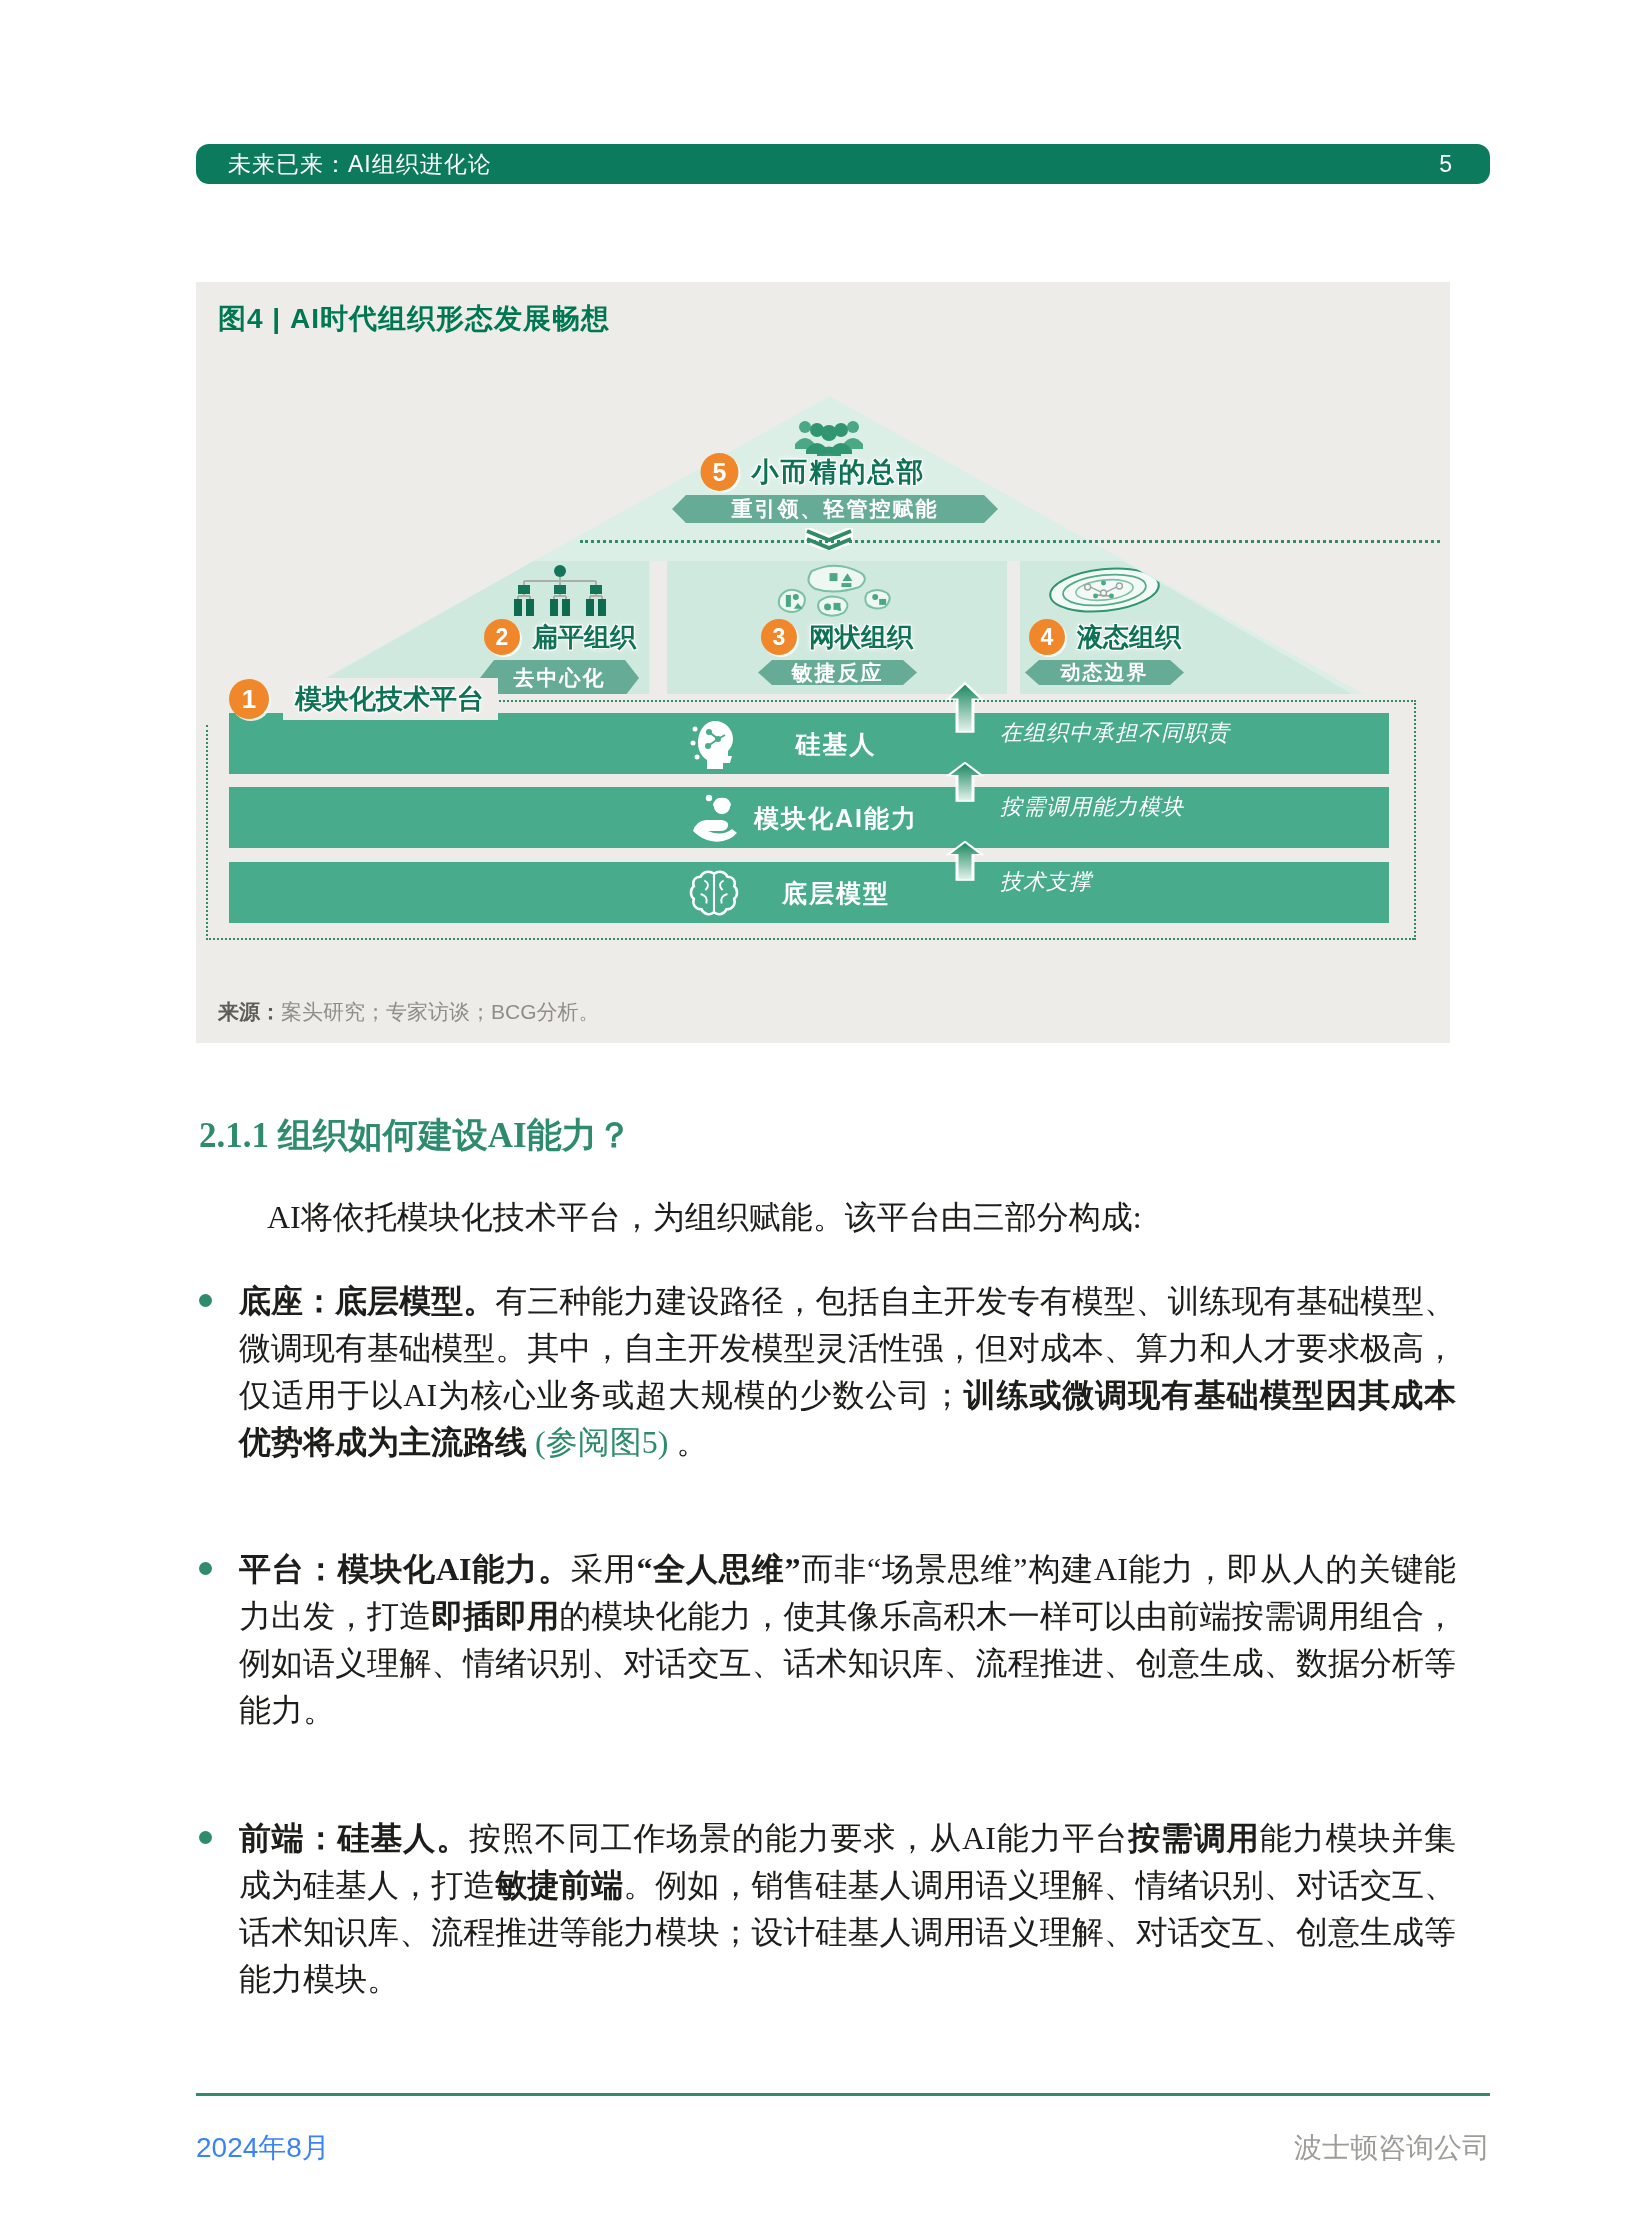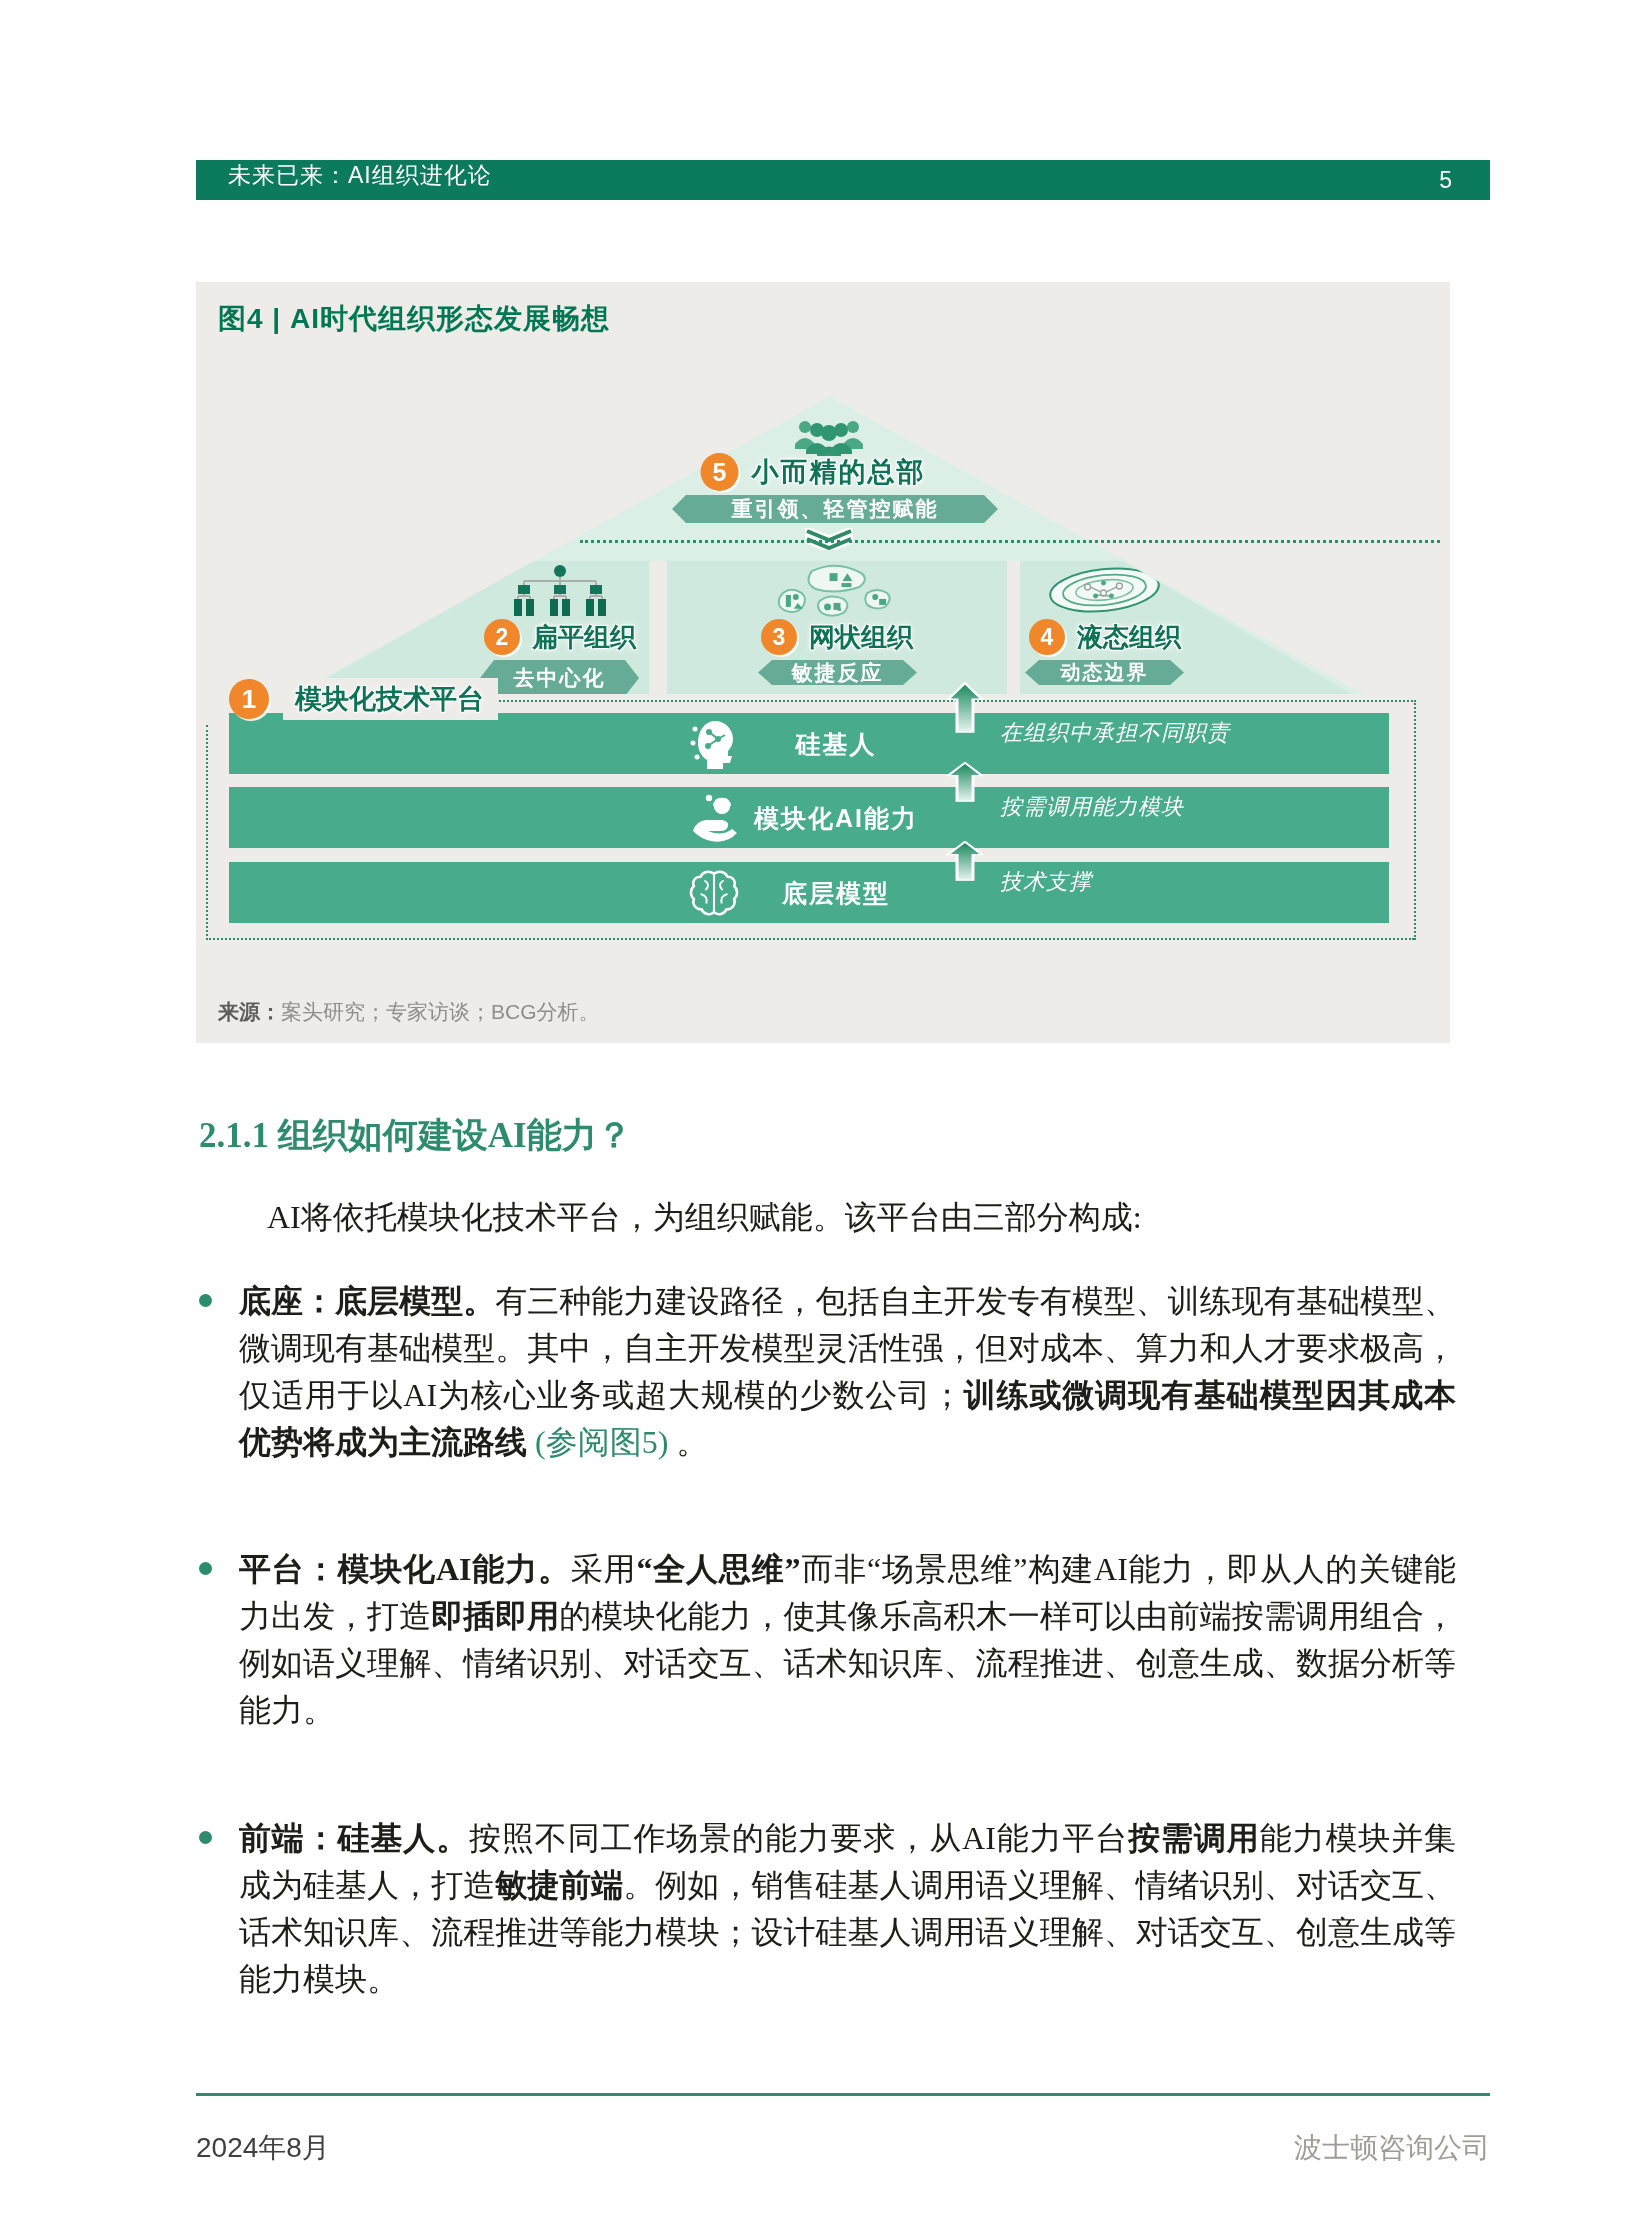--- a/index.html
+++ b/index.html
@@ -1,22 +1,22 @@
 <!DOCTYPE html>
 <html><head>
 <meta charset="utf-8">
 <style>
   html,body{margin:0;padding:0;background:#fff;}
   .page{position:relative;width:1646px;height:2233px;background:#fff;overflow:hidden;
         font-family:"Liberation Sans","DejaVu Sans",sans-serif;}
   .abs{position:absolute;}
 
   
-  .topbar{position:absolute;left:196px;top:160px;width:1294px;height:40px;background:#0c7a5c;
-          color:#fff;display:flex;align-items:flex-start;font-size:23px;}
+  .topbar{position:absolute;left:196px;top:144px;width:1294px;height:40px;background:#0c7a5c;
+          color:#fff;display:flex;align-items:center;font-size:23px;border-radius:13px;}
   .topbar .ttl{padding-left:32px;letter-spacing:1px;}
   .topbar .pno{position:absolute;right:38px;top:0;height:40px;display:flex;align-items:center;}
 
   
   .figpanel{position:absolute;left:196px;top:282px;width:1254px;height:761px;background:#eeece9;}
   .figtitle{position:absolute;left:22px;top:18px;font-size:28px;font-weight:800;color:#007753;letter-spacing:1px;}
   .diagram{position:absolute;left:0;top:0;width:1254px;height:761px;}
 
   .pyramid{position:absolute;left:99px;top:114px;width:1069px;height:298px;background:#dcefe7;
            clip-path:polygon(50% 0,100% 100%,0 100%);}
@@ -60,21 +60,21 @@
   .intro{position:absolute;left:267px;top:1196px;font-size:32px;color:#1d1d1b;}
   .bullet{position:absolute;left:196px;width:1260px;padding-left:43px;box-sizing:border-box;
           font-size:32px;line-height:47px;color:#1d1d1b;text-align:justify;}
   .bullet::before{content:"";position:absolute;left:3px;top:16px;width:13px;height:13px;
                   border-radius:50%;background:#2e8b6d;}
   .bullet .b{font-weight:700;}
   .bullet .g{color:#2e8b6d;}
 
   
   .footline{position:absolute;left:196px;top:2093px;width:1294px;height:3px;background:#2e8b6d;}
-  .footl{position:absolute;left:196px;top:2129px;font-size:28px;color:#404040;}
+  .footl{position:absolute;left:196px;top:2129px;font-size:28px;color:#3b82f6;}
   .footr{position:absolute;right:156px;top:2129px;font-size:28px;color:#9e9c99;}
 </style>
 </head>
 <body>
 
 <div class="page">
 
   <div class="topbar">
     <span class="ttl">未来已来：AI组织进化论</span>
     <span class="pno">5</span>

